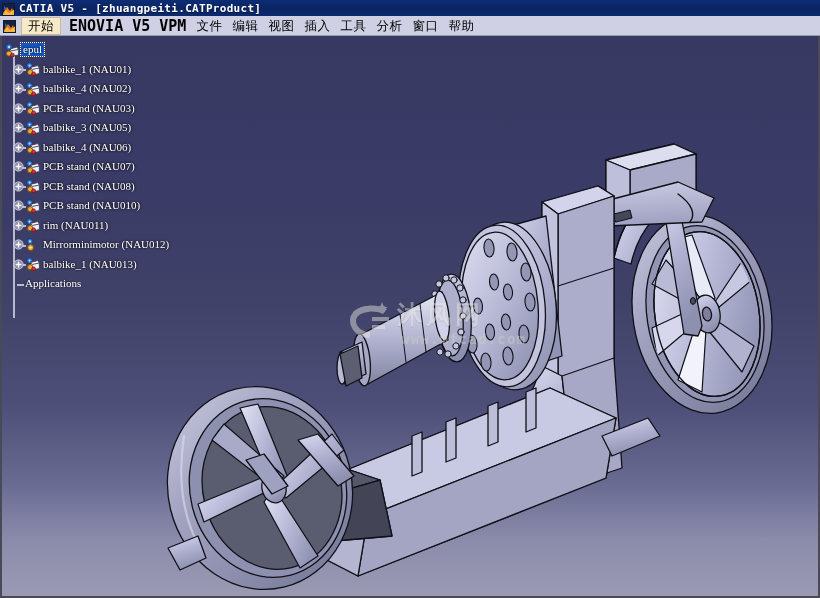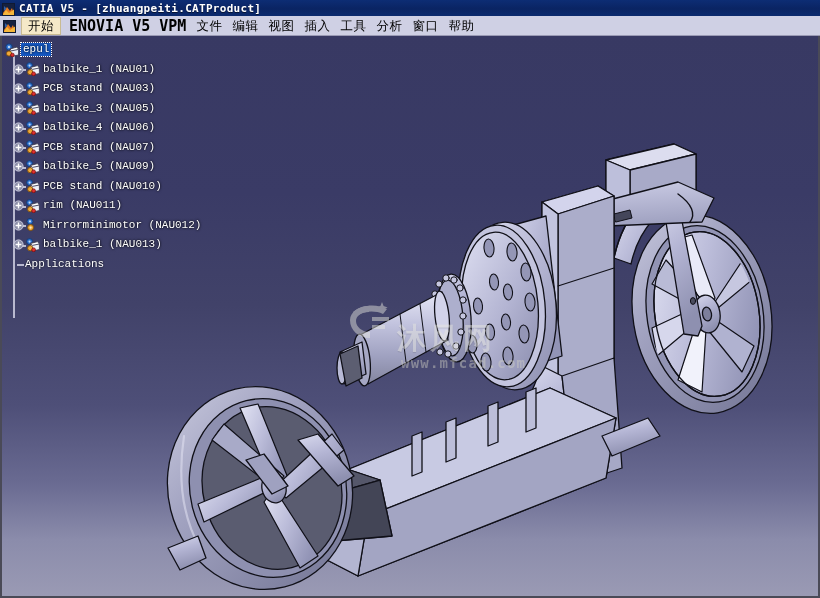--- a/index.html
+++ b/index.html
@@ -100,21 +100,21 @@
   }
   .expander {
     position:relative; z-index:2;
     width:11px; height:11px; flex:0 0 11px;
     margin-left:6px; margin-right:2px;
   }
   .expander svg { display:block; }
   .ico { width:15px; height:14px; flex:0 0 15px; margin-right:1px; position:relative; z-index:2;}
   .ico svg { display:block; }
   .tlabel {
-    font-family:Liberation Mono, monospace;
+    font-family:Liberation Serif, serif;
     font-size:11px; color:#ffffff;
     line-height:13px;
     text-shadow:0 0 2px rgba(0,0,0,.85), 0 0 3px rgba(0,0,0,.6);
     padding:0 1px;
     text-align:right;
   }
   .tnode.root { padding-left:0; }
   .tnode.root .tlabel {
     background:#1557c0; color:#ffffff;
     outline:1px dotted #ffffff; outline-offset:0px;
@@ -124,25 +124,24 @@
 
   
   .watermark {
     position:absolute; left:345px; top:262px;
     z-index:4; opacity:.46; pointer-events:none;
     display:flex; align-items:flex-start;
   }
   .wm-logo { width:46px; height:44px; flex:0 0 46px; margin-right:4px; margin-top:2px; }
   .wm-right { display:flex; flex-direction:column; }
   .wm-cjk {
-    font-family:Liberation Serif, serif;
-    font-size:29px; font-weight:bold; color:#e8e8e0;
+    font-family:Liberation Sans, sans-serif;
+    font-size:25px; font-weight:bold; color:#e8e8e0;
     letter-spacing:4px; line-height:32px;
     text-shadow:0 1px 1px rgba(0,0,0,.25);
-    margin-top:24px;
   }
   .wm-url {
     font-family:"DejaVu Sans Mono", monospace;
     font-size:14px; font-weight:bold; color:#cfcfc4;
     letter-spacing:1.2px; margin-top:1px; margin-left:4px;
   }
 
   
   .model { position:absolute; left:0; top:0; z-index:3; }
 </style>
@@ -439,20 +438,40 @@
             <circle cx="3.6" cy="3.6" r="1.1" fill="#bcd8f5"></circle>
             <path d="M4.6 5.4 L11.6 3.6 L13.4 6 L13.4 11.6 L6.4 13 L4.6 10.6 Z" fill="#eef1f8" stroke="#3a3a52" stroke-width=".9"></path>
             <path d="M4.6 5.4 L11.6 3.6 L13.4 6 L6.4 7.4 Z" fill="#ffffff" stroke="#3a3a52" stroke-width=".9"></path>
             <circle cx="4.2" cy="10.2" r="2.6" fill="#f0a93a" stroke="#7a4d0a" stroke-width=".9"></circle>
             <circle cx="7.6" cy="11.8" r="1.9" fill="#e03030" stroke="#7a1010" stroke-width=".8"></circle>
           </svg>
         </span>
         <span class="tlabel">balbike_1 (NAU01)</span>
       </div>
 
+      <div class="tnode">
+        <span class="branch"></span>
+        <span class="expander">
+          <svg viewBox="0 0 11 11" width="11" height="11">
+              <circle cx="5.5" cy="5.5" r="4.6" fill="#8c8ea8" stroke="#d8d8ea" stroke-width=".9"></circle>
+              <path d="M2.6 5.5 H8.4 M5.5 2.6 V8.4" stroke="#ffffff" stroke-width="1.4"></path>
+            </svg>
+        </span>
+        <span class="ico">
+          <svg viewBox="0 0 15 14" width="15" height="14">
+            <circle cx="3.6" cy="3.6" r="3" fill="#2f72d0" stroke="#13386e" stroke-width=".9"></circle>
+            <circle cx="3.6" cy="3.6" r="1.1" fill="#bcd8f5"></circle>
+            <path d="M4.6 5.4 L11.6 3.6 L13.4 6 L13.4 11.6 L6.4 13 L4.6 10.6 Z" fill="#eef1f8" stroke="#3a3a52" stroke-width=".9"></path>
+            <path d="M4.6 5.4 L11.6 3.6 L13.4 6 L6.4 7.4 Z" fill="#ffffff" stroke="#3a3a52" stroke-width=".9"></path>
+            <circle cx="4.2" cy="10.2" r="2.6" fill="#f0a93a" stroke="#7a4d0a" stroke-width=".9"></circle>
+            <circle cx="7.6" cy="11.8" r="1.9" fill="#e03030" stroke="#7a1010" stroke-width=".8"></circle>
+          </svg>
+        </span>
+        <span class="tlabel">balbike_4 (NAU02)</span>
+      </div>
 
       <div class="tnode">
         <span class="branch"></span>
         <span class="expander">
           <svg viewBox="0 0 11 11" width="11" height="11">
               <circle cx="5.5" cy="5.5" r="4.6" fill="#8c8ea8" stroke="#d8d8ea" stroke-width=".9"></circle>
               <path d="M2.6 5.5 H8.4 M5.5 2.6 V8.4" stroke="#ffffff" stroke-width="1.4"></path>
             </svg>
         </span>
         <span class="ico">
@@ -525,41 +544,41 @@
             <circle cx="3.6" cy="3.6" r="1.1" fill="#bcd8f5"></circle>
             <path d="M4.6 5.4 L11.6 3.6 L13.4 6 L13.4 11.6 L6.4 13 L4.6 10.6 Z" fill="#eef1f8" stroke="#3a3a52" stroke-width=".9"></path>
             <path d="M4.6 5.4 L11.6 3.6 L13.4 6 L6.4 7.4 Z" fill="#ffffff" stroke="#3a3a52" stroke-width=".9"></path>
             <circle cx="4.2" cy="10.2" r="2.6" fill="#f0a93a" stroke="#7a4d0a" stroke-width=".9"></circle>
             <circle cx="7.6" cy="11.8" r="1.9" fill="#e03030" stroke="#7a1010" stroke-width=".8"></circle>
           </svg>
         </span>
         <span class="tlabel">PCB stand (NAU07)</span>
       </div>
 
-
-      <div class="tnode">
-        <span class="branch"></span>
-        <span class="expander">
-          <svg viewBox="0 0 11 11" width="11" height="11">
-              <circle cx="5.5" cy="5.5" r="4.6" fill="#8c8ea8" stroke="#d8d8ea" stroke-width=".9"></circle>
-              <path d="M2.6 5.5 H8.4 M5.5 2.6 V8.4" stroke="#ffffff" stroke-width="1.4"></path>
-            </svg>
-        </span>
-        <span class="ico">
-          <svg viewBox="0 0 15 14" width="15" height="14">
-            <circle cx="3.6" cy="3.6" r="3" fill="#2f72d0" stroke="#13386e" stroke-width=".9"></circle>
-            <circle cx="3.6" cy="3.6" r="1.1" fill="#bcd8f5"></circle>
-            <path d="M4.6 5.4 L11.6 3.6 L13.4 6 L13.4 11.6 L6.4 13 L4.6 10.6 Z" fill="#eef1f8" stroke="#3a3a52" stroke-width=".9"></path>
-            <path d="M4.6 5.4 L11.6 3.6 L13.4 6 L6.4 7.4 Z" fill="#ffffff" stroke="#3a3a52" stroke-width=".9"></path>
-            <circle cx="4.2" cy="10.2" r="2.6" fill="#f0a93a" stroke="#7a4d0a" stroke-width=".9"></circle>
-            <circle cx="7.6" cy="11.8" r="1.9" fill="#e03030" stroke="#7a1010" stroke-width=".8"></circle>
-          </svg>
-        </span>
-        <span class="tlabel">balbike_5 (NAU09)</span>
-      </div>
+      <div class="tnode">
+        <span class="branch"></span>
+        <span class="expander">
+          <svg viewBox="0 0 11 11" width="11" height="11">
+              <circle cx="5.5" cy="5.5" r="4.6" fill="#8c8ea8" stroke="#d8d8ea" stroke-width=".9"></circle>
+              <path d="M2.6 5.5 H8.4 M5.5 2.6 V8.4" stroke="#ffffff" stroke-width="1.4"></path>
+            </svg>
+        </span>
+        <span class="ico">
+          <svg viewBox="0 0 15 14" width="15" height="14">
+            <circle cx="3.6" cy="3.6" r="3" fill="#2f72d0" stroke="#13386e" stroke-width=".9"></circle>
+            <circle cx="3.6" cy="3.6" r="1.1" fill="#bcd8f5"></circle>
+            <path d="M4.6 5.4 L11.6 3.6 L13.4 6 L13.4 11.6 L6.4 13 L4.6 10.6 Z" fill="#eef1f8" stroke="#3a3a52" stroke-width=".9"></path>
+            <path d="M4.6 5.4 L11.6 3.6 L13.4 6 L6.4 7.4 Z" fill="#ffffff" stroke="#3a3a52" stroke-width=".9"></path>
+            <circle cx="4.2" cy="10.2" r="2.6" fill="#f0a93a" stroke="#7a4d0a" stroke-width=".9"></circle>
+            <circle cx="7.6" cy="11.8" r="1.9" fill="#e03030" stroke="#7a1010" stroke-width=".8"></circle>
+          </svg>
+        </span>
+        <span class="tlabel">PCB stand (NAU08)</span>
+      </div>
+
 
       <div class="tnode">
         <span class="branch"></span>
         <span class="expander">
           <svg viewBox="0 0 11 11" width="11" height="11">
               <circle cx="5.5" cy="5.5" r="4.6" fill="#8c8ea8" stroke="#d8d8ea" stroke-width=".9"></circle>
               <path d="M2.6 5.5 H8.4 M5.5 2.6 V8.4" stroke="#ffffff" stroke-width="1.4"></path>
             </svg>
         </span>
         <span class="ico">

